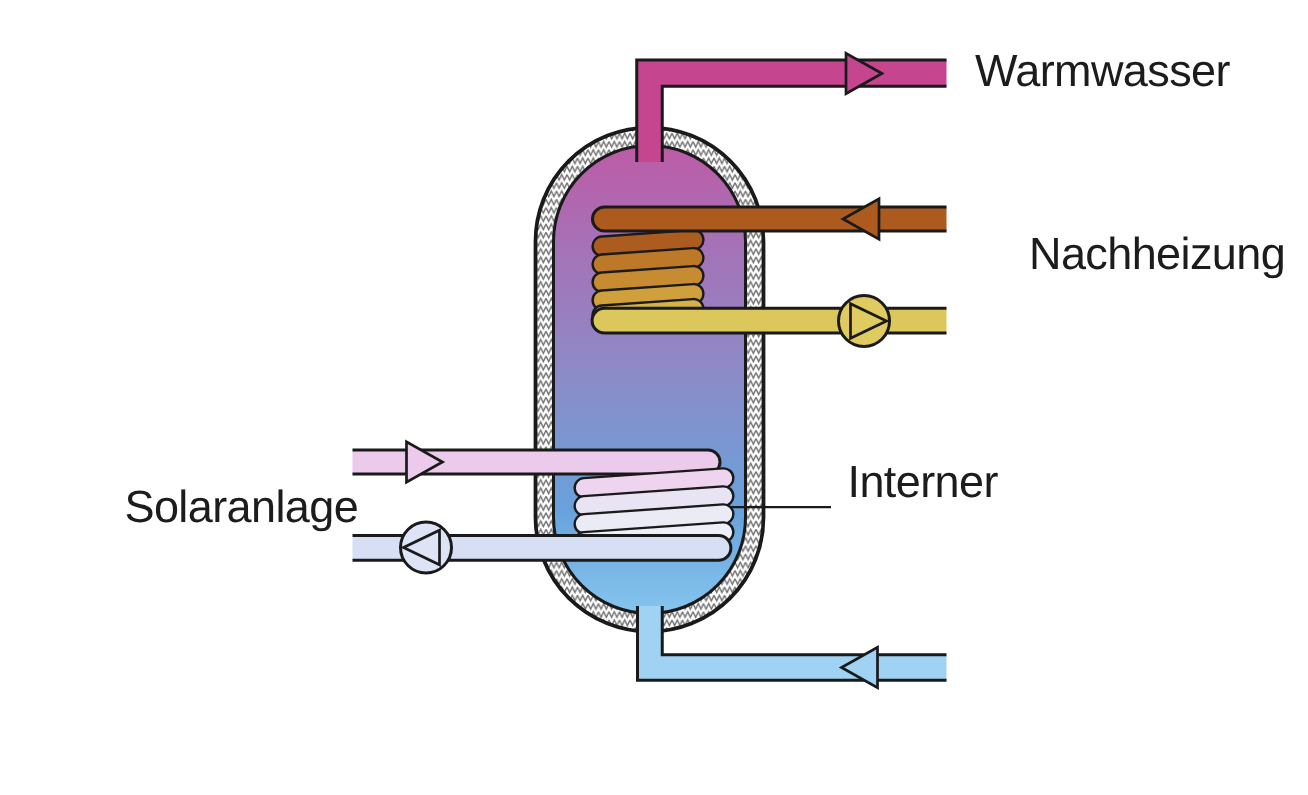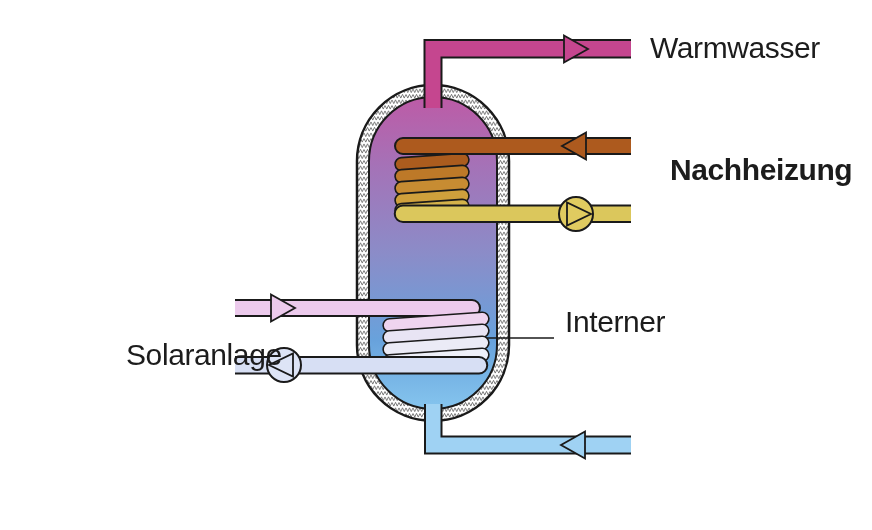--- a/index.html
+++ b/index.html
@@ -77,19 +77,19 @@
   </g>
 
   <g>
     <polygon points="425,404 441.5,404 441.5,436.5 631,436.5 631,453.5 425,453.5" fill="#9fd2f3"></polygon>
     <path d="M425,404 V453.5 H631 M441.5,404 V436.5 H631" fill="none" class="ol" stroke-width="2"></path>
     <polygon points="585,431.5 585,458.5 561,445" class="ol" stroke-width="1.8" fill="#9fd2f3"></polygon>
   </g>
 </svg>
 
 <div class="label" style="left:650px;top:33px;">Warmwasser</div>
-<div class="label" style="left:670px;top:155px;font-weight:bold;">Nachheizung</div>
+<div class="label" style="left:686px;top:155px;">Nachheizung</div>
 <div class="label" style="left:565px;top:307px;">
   <div>Interner</div>
 </div>
-<div class="label" style="left:83px;top:340px;margin-left:43px;">Solaranlage</div>
+<div class="label" style="left:83px;top:324px;">Solaranlage</div>
 
 </div>
 
 </body></html>

